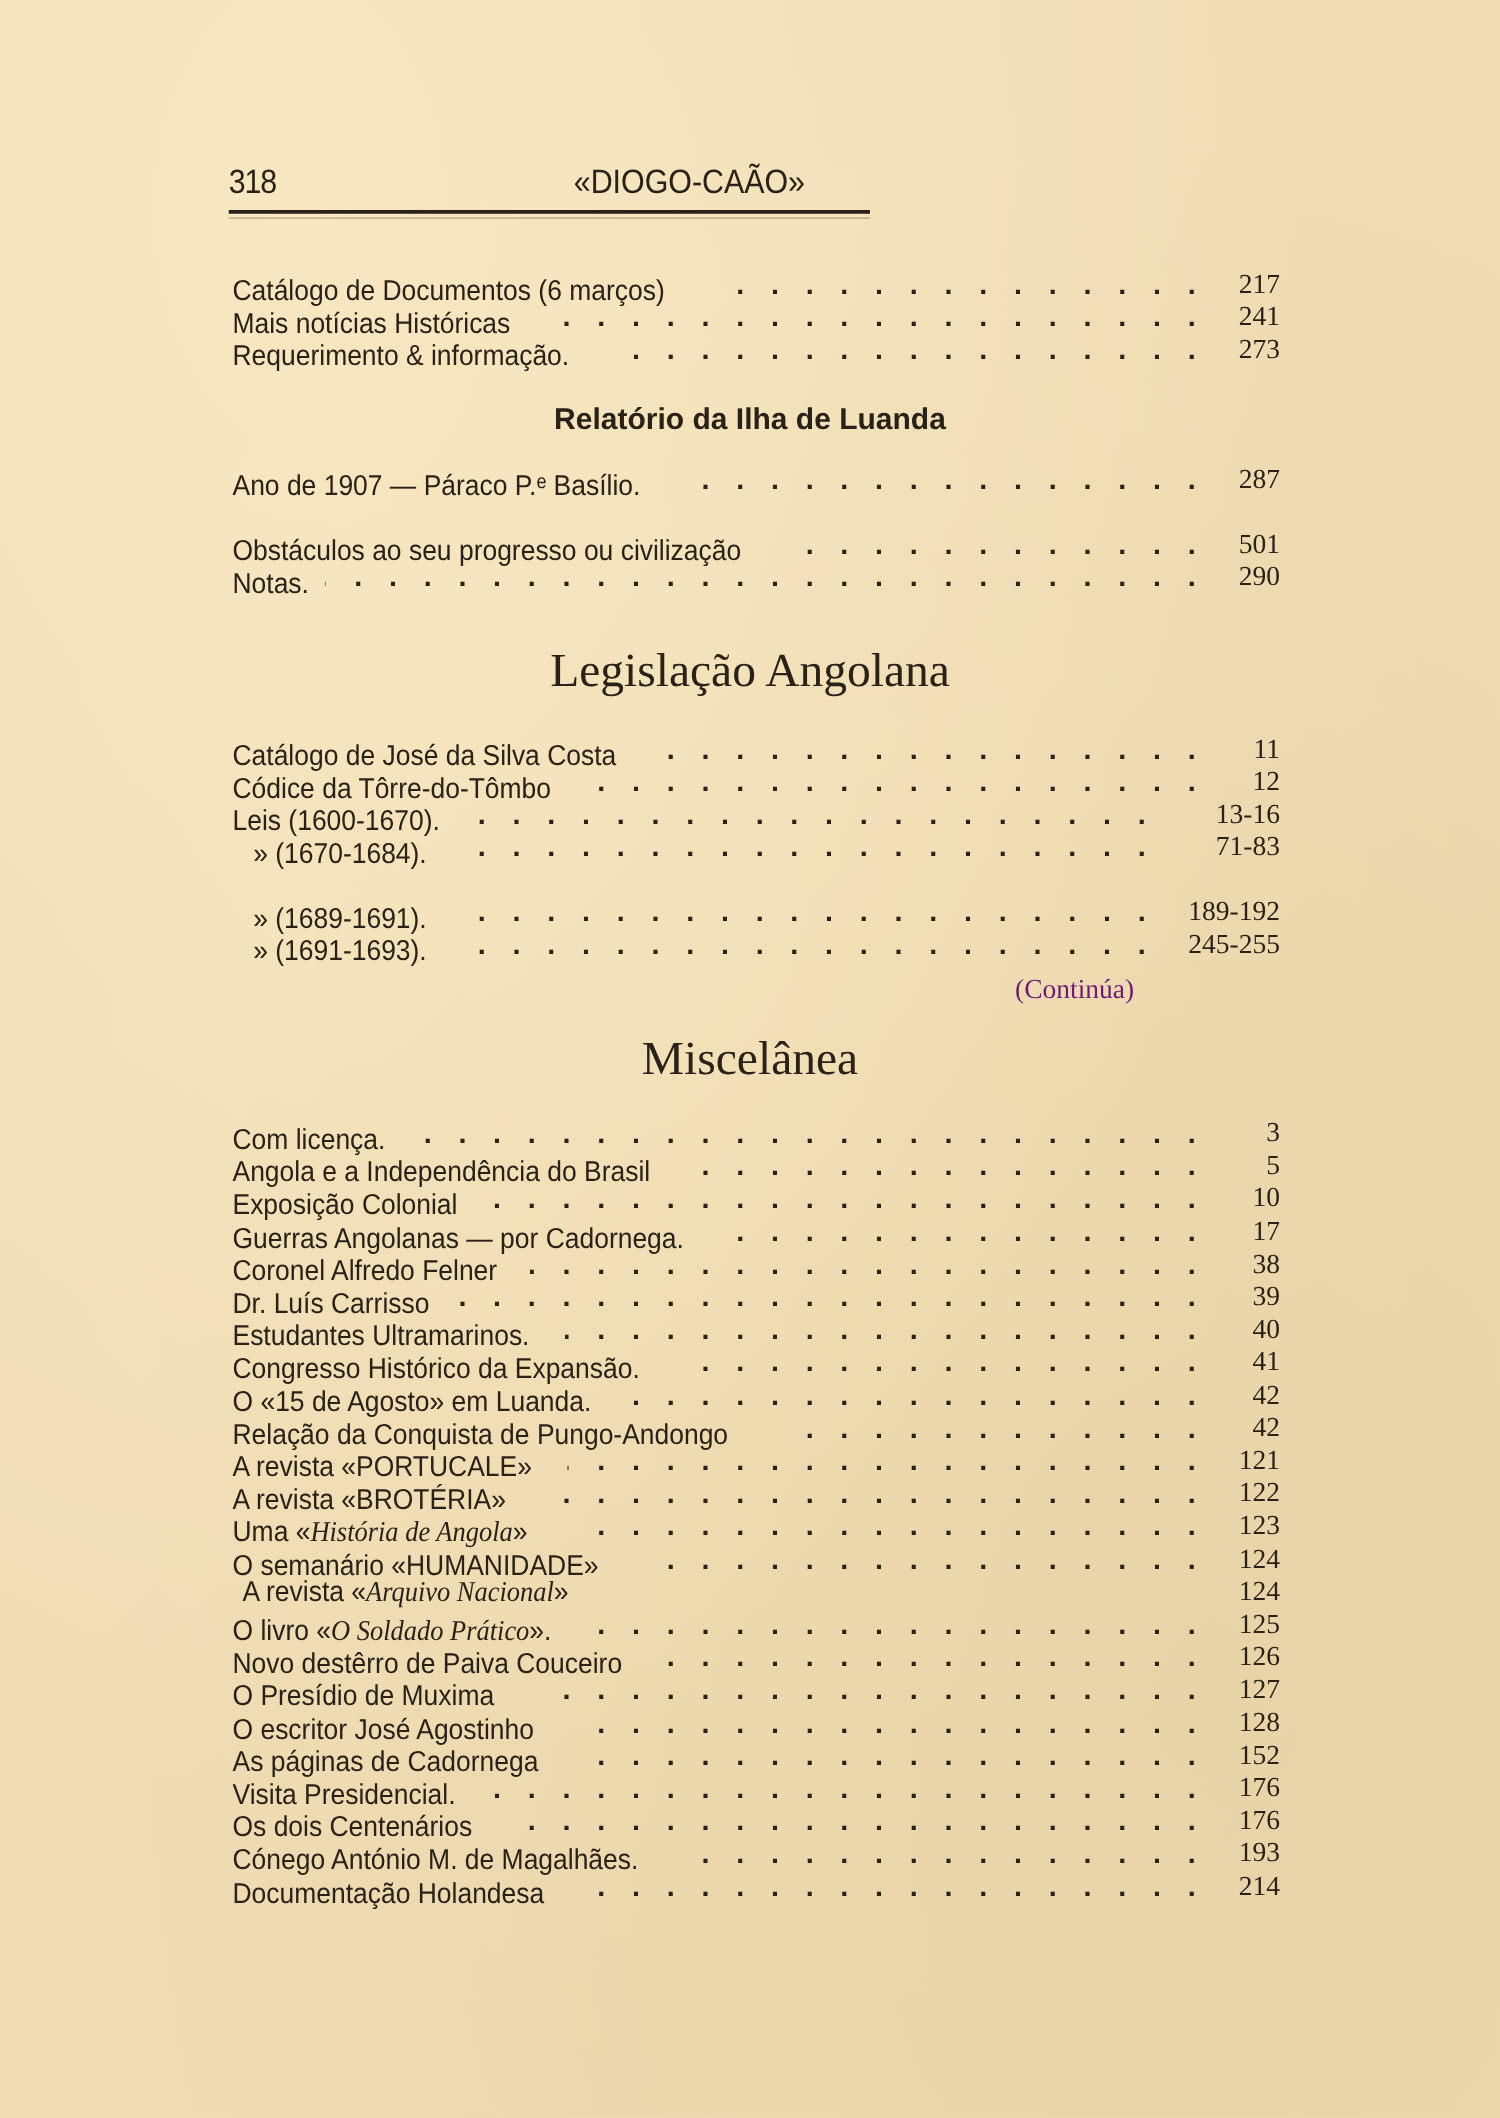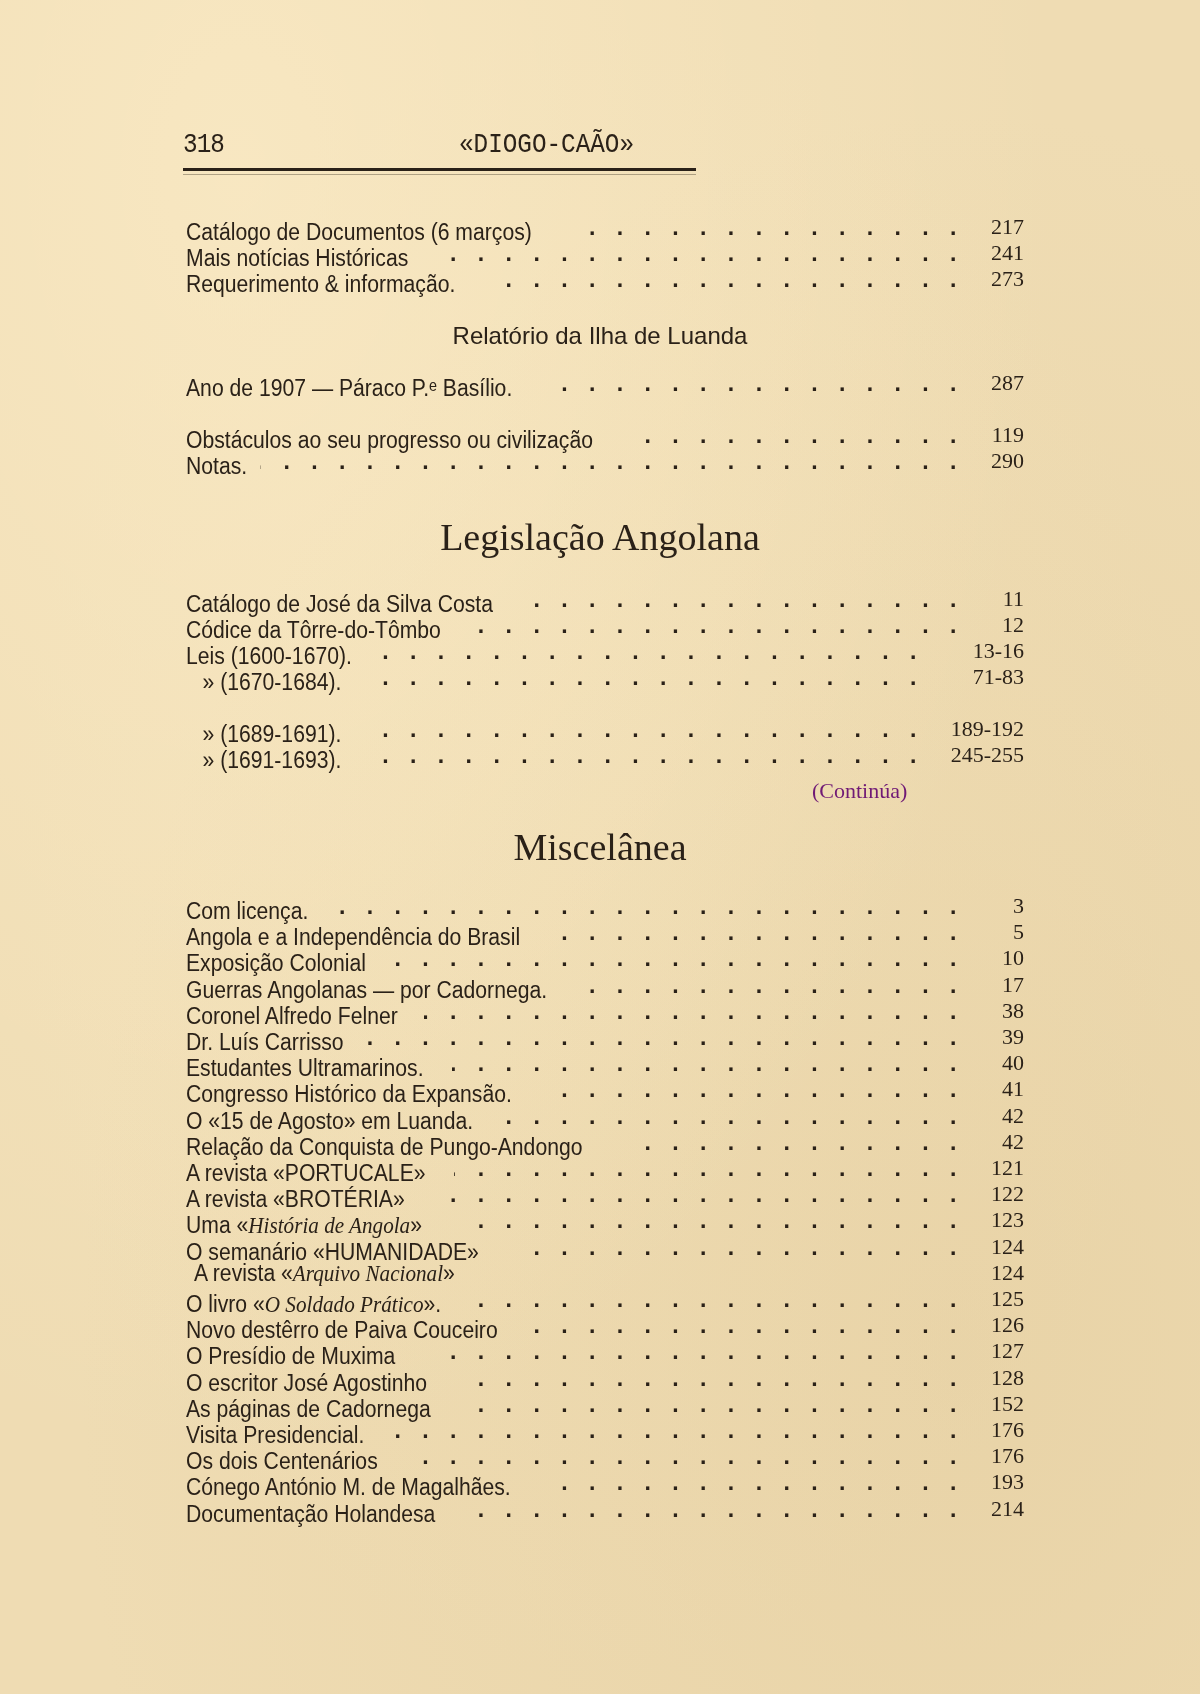--- a/index.html
+++ b/index.html
@@ -11,21 +11,21 @@
         radial-gradient(ellipse at 80% 80%, rgba(220,195,145,0.35), transparent 65%),
         radial-gradient(ellipse at 50% 50%, rgba(245,228,188,0.5), transparent 70%);
       color: #2a2118;
       position: relative;
     }
     .page { position: absolute; left: 0; top: 0; width: 1200px; height: 1694px; }
 
     .running-head {
       position: absolute; left: 183px; top: 128px; width: 513px; height: 40px;
       border-bottom: 3px solid #2a2118;
-      font-family: Liberation Mono, monospace;
+      font-family: Liberation Sans, sans-serif;
       font-size: 27px; color: #2a2118;
     }
     .running-head::after {
       content: ""; position: absolute; left: 0; right: 0; bottom: -7px;
       border-bottom: 1px solid rgba(42,33,24,0.35);
     }
     .page-num { position: absolute; left: 0; top: 2px; letter-spacing: -1px; transform: scaleX(0.9); transform-origin: left; }
     .journal-title { position: absolute; left: 276px; top: 2px; transform: scaleX(0.9); transform-origin: left; }
 
     .toc-row {
@@ -47,21 +47,21 @@
     .toc-page {
       position: absolute; right: 0; top: 0; text-align: right;
       font-family: "Liberation Serif", "DejaVu Serif", serif; font-size: 22px;
     }
     .toc-row .toc-leader { margin-right: 60px; }
     .toc-row.wide .toc-leader { margin-right: 100px; }
     .toc-row.sub .toc-title { padding-left: 18px; }
 
     .section-heading-bold {
       position: absolute; left: 0; width: 1200px; text-align: center;
-      font-family: "Liberation Sans", "DejaVu Sans", sans-serif; font-weight: normal;
+      font-family: "Liberation Sans", "DejaVu Sans", sans-serif; font-weight: bold;
       font-size: 24px; color: #2a2118;
     }
     .section-heading-serif {
       position: absolute; left: 0; width: 1200px; text-align: center;
       font-family: "Liberation Serif", "DejaVu Serif", serif;
       font-size: 38px; color: #2a2118;
     }
     .continua {
       position: absolute; left: 812px; top: 778px;
       font-family: "Liberation Serif", "DejaVu Serif", serif; font-size: 22px; color: #701a75;
@@ -95,21 +95,21 @@
 
   <div class="section-heading-bold" style="top:322px">Relatório da Ilha de Luanda</div>
   <div class="toc-row" style="top:370px">
     <span class="toc-title">Ano de 1907 — Páraco P.ᵉ Basílio.</span>
     <span class="toc-leader"></span>
     <span class="toc-page">287</span>
   </div>
   <div class="toc-row" style="top:422px">
     <span class="toc-title">Obstáculos ao seu progresso ou civilização</span>
     <span class="toc-leader"></span>
-    <span class="toc-page">119</span>
+    <span class="toc-page">501</span>
   </div>
   <div class="toc-row" style="top:448px">
     <span class="toc-title">Notas.</span>
     <span class="toc-leader"></span>
     <span class="toc-page">290</span>
   </div>
 
   <div class="section-heading-serif" style="top:515px">Legislação Angolana</div>
   <div class="toc-row" style="top:586px">
     <span class="toc-title">Catálogo de José da Silva Costa</span>

